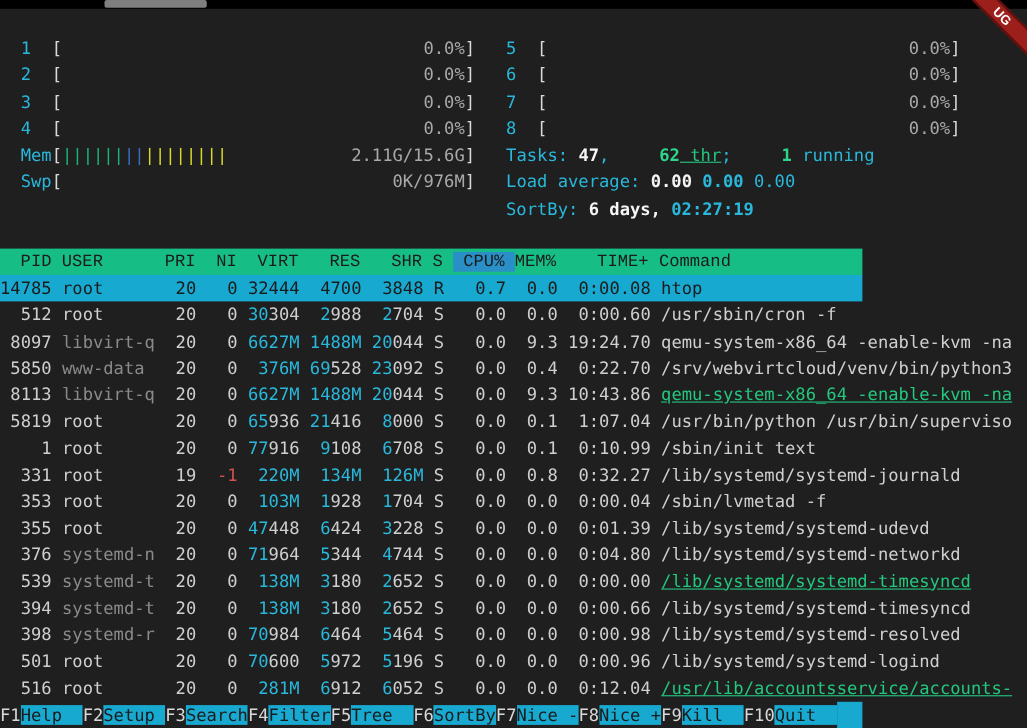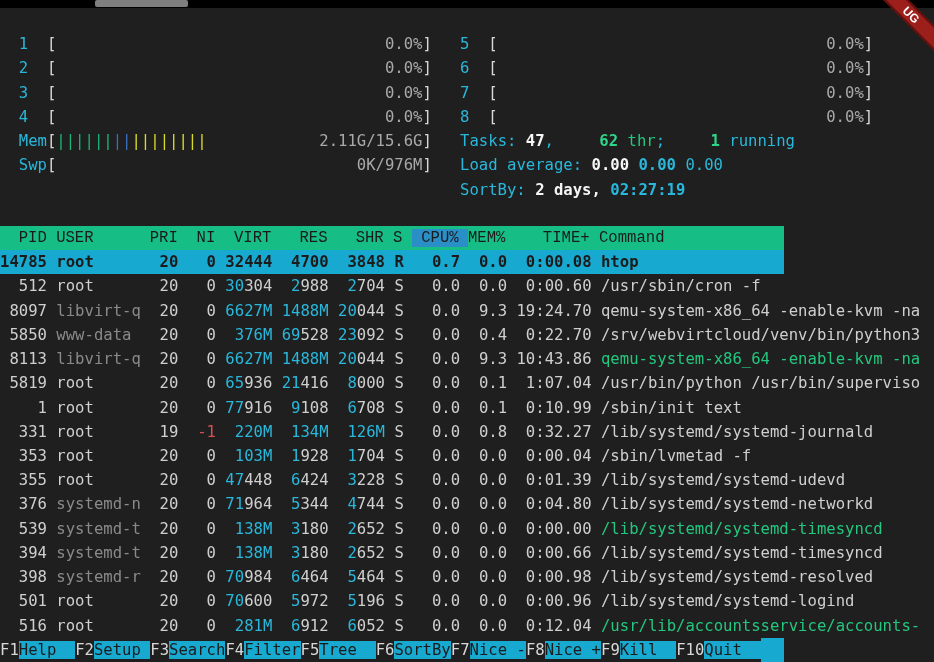--- a/index.html
+++ b/index.html
@@ -11,25 +11,25 @@
     color:var(--fg,#cfcfcf);
   }
   #topbar{position:absolute;top:0;left:0;right:0;height:8px;background:#000;z-index:3;}
   #tabhandle{position:absolute;left:95px;top:0;width:93px;height:7px;background:var(--handle,#7f7f7f);border-radius:2px;}
   #terminal{position:absolute;top:8px;left:0;right:0;bottom:0;}
   .line{position:absolute;left:0;width:784px;height:24.22px;white-space:pre;color:var(--fg,#cfcfcf);}
   .hdr{background:var(--hdrgreen,#16be86);font-family:Liberation Mono, monospace;}
   .hdr span{color:var(--darktext,#1b1b1b);}
   .hdr .sort{background:var(--sortblue,#2a8fc7);}
   .selected{background:var(--selcyan,#18a9d1);}
-  .selected span{color:var(--darktext,#13343d);font-weight:bold;}
+  .selected span{color:var(--darktext,#13343d);}
   .c-cyan{color:var(--cyan,#29b8db);}
   .c-cyanb{color:var(--cyan,#29b8db);font-weight:bold;}
   .c-whiteb{color:var(--brightwhite,#f5f5f5);font-weight:bold;}
-  .c-green{color:var(--green,#23c77e);}
+  .c-green{color:var(--green,#23c77e);text-decoration:underline;}
   .c-greenb{color:var(--brightgreen,#2fd48b);font-weight:bold;margin-left:36px;}
   .c-gray{color:var(--gray,#8a8a8a);}
   .c-red{color:var(--red,#d75050);}
   .c-dim{color:var(--dim,#a9a9a9);}
   .c-br{color:var(--bracket,#d8d8d8);}
   .p-g{color:var(--bargreen,#1db477);}
   .p-b{color:var(--barblue,#3a6fc4);}
   .p-y{color:var(--baryellow,#d9d928);}
   .fbar{display:flex;}
   .fk{color:var(--bracket,#d8d8d8);}
@@ -52,21 +52,21 @@
     <div id="tabhandle"></div>
   </div>
   <div id="terminal">
       <div class="line" style="top: 0px;"></div>
       <div class="line" style="top: 24.22px;"><span>  </span><span><span class="c-cyan">1  </span><span class="c-br">[</span><span class="c-dim">                                   0.0%</span><span class="c-br">]</span></span><span>   </span><span><span class="c-cyan">5  </span><span class="c-br">[</span><span class="c-dim">                                   0.0%</span><span class="c-br">]</span></span></div>
       <div class="line" style="top: 48.44px;"><span>  </span><span><span class="c-cyan">2  </span><span class="c-br">[</span><span class="c-dim">                                   0.0%</span><span class="c-br">]</span></span><span>   </span><span><span class="c-cyan">6  </span><span class="c-br">[</span><span class="c-dim">                                   0.0%</span><span class="c-br">]</span></span></div>
       <div class="line" style="top: 72.66px;"><span>  </span><span><span class="c-cyan">3  </span><span class="c-br">[</span><span class="c-dim">                                   0.0%</span><span class="c-br">]</span></span><span>   </span><span><span class="c-cyan">7  </span><span class="c-br">[</span><span class="c-dim">                                   0.0%</span><span class="c-br">]</span></span></div>
       <div class="line" style="top: 96.88px;"><span>  </span><span><span class="c-cyan">4  </span><span class="c-br">[</span><span class="c-dim">                                   0.0%</span><span class="c-br">]</span></span><span>   </span><span><span class="c-cyan">8  </span><span class="c-br">[</span><span class="c-dim">                                   0.0%</span><span class="c-br">]</span></span></div>
       <div class="line" style="top: 121.1px;"><span>  </span><span><span class="c-cyan">Mem</span><span class="c-br">[</span><span class="p-g">||||||</span><span class="p-b">||</span><span class="p-y">||||||||</span><span class="c-dim">            2.11G/15.6G</span><span class="c-br">]</span></span><span>   </span><span><span class="c-cyan">Tasks: </span><span class="c-whiteb">47</span><span class="c-cyan">, </span><span class="c-greenb">62</span><span class="c-green"> thr</span><span class="c-cyan">; </span><span class="c-greenb">1</span><span class="c-cyan"> running</span></span></div>
       <div class="line" style="top: 145.32px;"><span>  </span><span><span class="c-cyan">Swp</span><span class="c-br">[</span><span class="c-dim">                                0K/976M</span><span class="c-br">]</span></span><span>   </span><span><span class="c-cyan">Load average: </span><span class="c-whiteb">0.00 </span><span class="c-cyanb">0.00 </span><span class="c-cyan">0.00</span></span></div>
-      <div class="line" style="top: 169.54px;"><span>                                                 </span><span><span class="c-cyan">SortBy: </span><span class="c-whiteb">2 days, </span><span class="c-cyanb">02:27:19</span></span></div>
+      <div class="line" style="top: 169.54px;"><span>                                                 </span><span><span class="c-cyan">SortBy: </span><span class="c-whiteb">6 days, </span><span class="c-cyanb">02:27:19</span></span></div>
       <div class="line" style="top: 193.76px;"></div>
       <div class="line hdr" style="top: 217.98px;"><span><span>  PID</span></span><span> </span><span><span>USER     </span></span><span> </span><span><span>PRI</span></span><span> </span><span><span> NI</span></span><span> </span><span><span> VIRT</span></span><span> </span><span><span>  RES</span></span><span> </span><span><span>  SHR</span></span><span> </span><span><span>S</span></span><span> </span><span><span class="sort"> CPU% </span></span><span><span>MEM%</span></span><span><span>    TIME+</span></span><span> </span><span><span>Command</span></span></div>
       <div class="line selected" style="top: 242.2px;"><span><span>14785</span></span><span> </span><span><span>root     </span></span><span> </span><span><span> 20</span></span><span> </span><span><span>  0</span></span><span> </span><span><span class="c-cyan">32</span><span>444</span></span><span> </span><span><span class="c-cyan"> 4</span><span>700</span></span><span> </span><span><span class="c-cyan"> 3</span><span>848</span></span><span> </span><span><span>R</span></span><span>  </span><span><span> 0.7</span></span><span> </span><span><span> 0.0</span></span><span><span>  0:00.08</span></span><span> </span><span><span>htop</span></span></div>
       <div class="line" style="top: 266.42px;"><span><span>  512</span></span><span> </span><span><span>root     </span></span><span> </span><span><span> 20</span></span><span> </span><span><span>  0</span></span><span> </span><span><span class="c-cyan">30</span><span>304</span></span><span> </span><span><span class="c-cyan"> 2</span><span>988</span></span><span> </span><span><span class="c-cyan"> 2</span><span>704</span></span><span> </span><span><span>S</span></span><span>  </span><span><span> 0.0</span></span><span> </span><span><span> 0.0</span></span><span><span>  0:00.60</span></span><span> </span><span><span>/usr/sbin/cron -f</span></span></div>
       <div class="line" style="top: 290.64px;"><span><span> 8097</span></span><span> </span><span><span class="c-gray">libvirt-q</span></span><span> </span><span><span> 20</span></span><span> </span><span><span>  0</span></span><span> </span><span><span class="c-cyan">6627M</span></span><span> </span><span><span class="c-cyan">1488M</span></span><span> </span><span><span class="c-cyan">20</span><span>044</span></span><span> </span><span><span>S</span></span><span>  </span><span><span> 0.0</span></span><span> </span><span><span> 9.3</span></span><span><span> 19:24.70</span></span><span> </span><span><span>qemu-system-x86_64 -enable-kvm -na</span></span></div>
       <div class="line" style="top: 314.86px;"><span><span> 5850</span></span><span> </span><span><span class="c-gray">www-data </span></span><span> </span><span><span> 20</span></span><span> </span><span><span>  0</span></span><span> </span><span><span class="c-cyan"> 376M</span></span><span> </span><span><span class="c-cyan">69</span><span>528</span></span><span> </span><span><span class="c-cyan">23</span><span>092</span></span><span> </span><span><span>S</span></span><span>  </span><span><span> 0.0</span></span><span> </span><span><span> 0.4</span></span><span><span>  0:22.70</span></span><span> </span><span><span>/srv/webvirtcloud/venv/bin/python3</span></span></div>
       <div class="line" style="top: 339.08px;"><span><span> 8113</span></span><span> </span><span><span class="c-gray">libvirt-q</span></span><span> </span><span><span> 20</span></span><span> </span><span><span>  0</span></span><span> </span><span><span class="c-cyan">6627M</span></span><span> </span><span><span class="c-cyan">1488M</span></span><span> </span><span><span class="c-cyan">20</span><span>044</span></span><span> </span><span><span>S</span></span><span>  </span><span><span> 0.0</span></span><span> </span><span><span> 9.3</span></span><span><span> 10:43.86</span></span><span> </span><span><span class="c-green">qemu-system-x86_64 -enable-kvm -na</span></span></div>
       <div class="line" style="top: 363.3px;"><span><span> 5819</span></span><span> </span><span><span>root     </span></span><span> </span><span><span> 20</span></span><span> </span><span><span>  0</span></span><span> </span><span><span class="c-cyan">65</span><span>936</span></span><span> </span><span><span class="c-cyan">21</span><span>416</span></span><span> </span><span><span class="c-cyan"> 8</span><span>000</span></span><span> </span><span><span>S</span></span><span>  </span><span><span> 0.0</span></span><span> </span><span><span> 0.1</span></span><span><span>  1:07.04</span></span><span> </span><span><span>/usr/bin/python /usr/bin/superviso</span></span></div>
       <div class="line" style="top: 387.52px;"><span><span>    1</span></span><span> </span><span><span>root     </span></span><span> </span><span><span> 20</span></span><span> </span><span><span>  0</span></span><span> </span><span><span class="c-cyan">77</span><span>916</span></span><span> </span><span><span class="c-cyan"> 9</span><span>108</span></span><span> </span><span><span class="c-cyan"> 6</span><span>708</span></span><span> </span><span><span>S</span></span><span>  </span><span><span> 0.0</span></span><span> </span><span><span> 0.1</span></span><span><span>  0:10.99</span></span><span> </span><span><span>/sbin/init text</span></span></div>
       <div class="line" style="top: 411.74px;"><span><span>  331</span></span><span> </span><span><span>root     </span></span><span> </span><span><span> 19</span></span><span> </span><span><span class="c-red"> -1</span></span><span> </span><span><span class="c-cyan"> 220M</span></span><span> </span><span><span class="c-cyan"> 134M</span></span><span> </span><span><span class="c-cyan"> 126M</span></span><span> </span><span><span>S</span></span><span>  </span><span><span> 0.0</span></span><span> </span><span><span> 0.8</span></span><span><span>  0:32.27</span></span><span> </span><span><span>/lib/systemd/systemd-journald</span></span></div>

